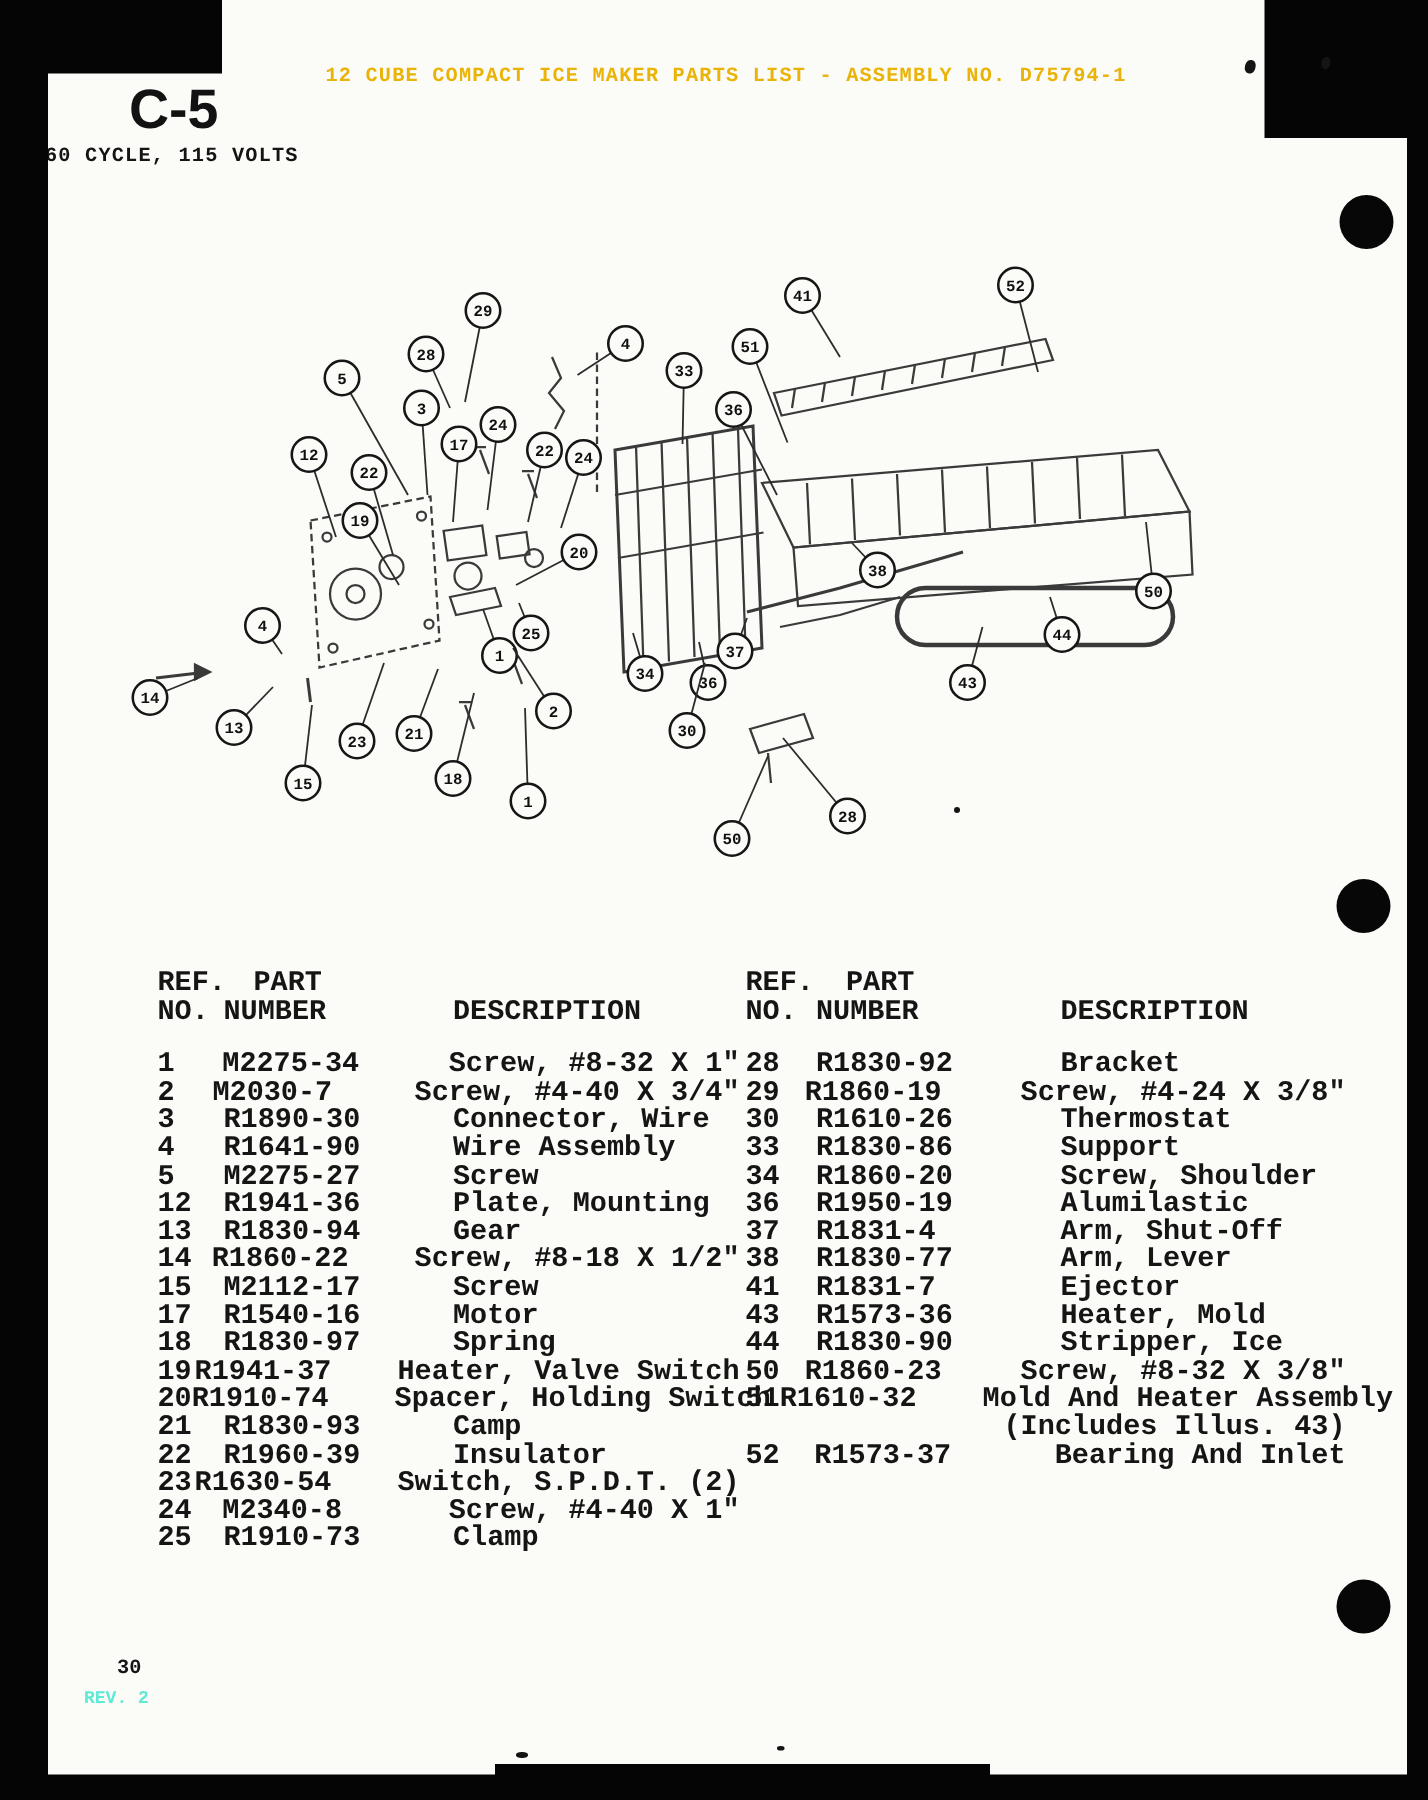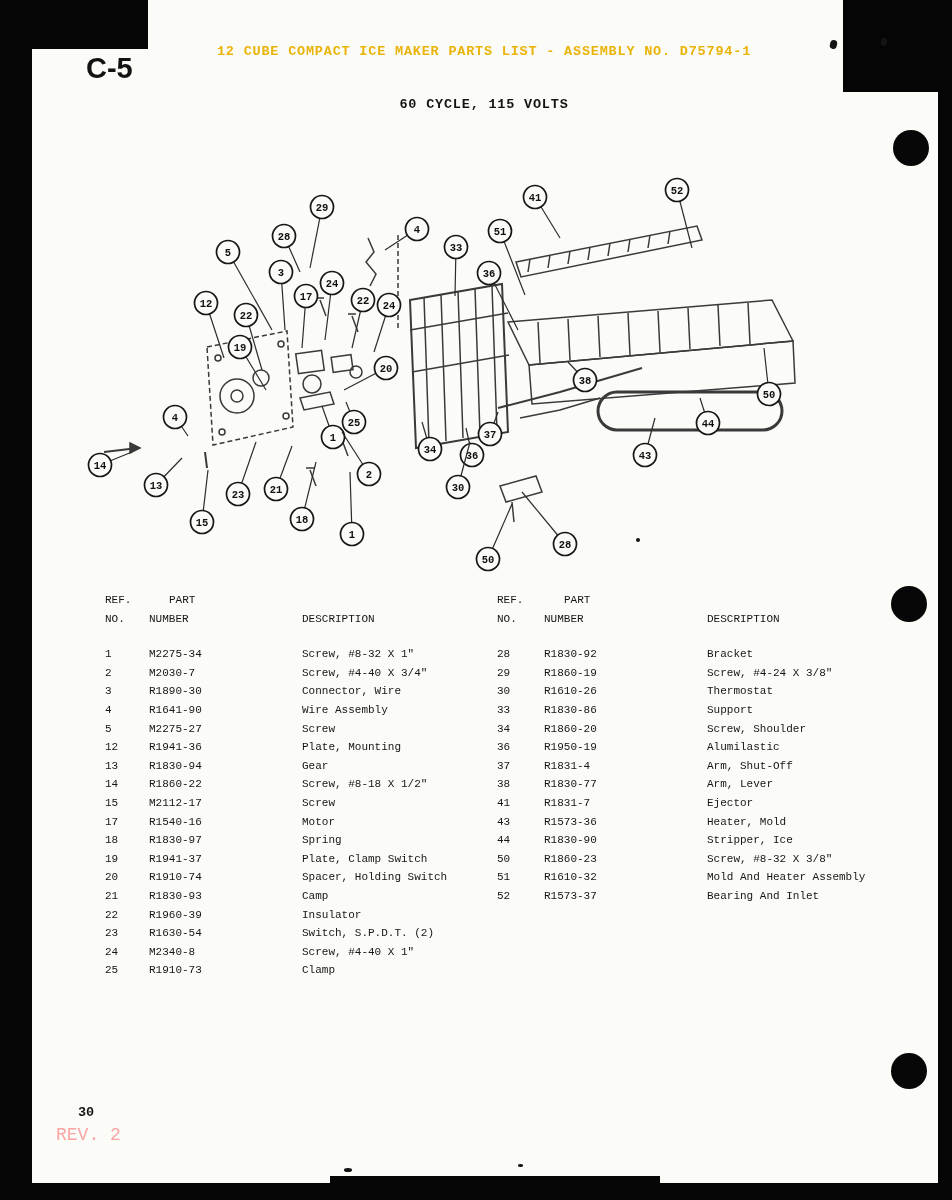--- a/index.html
+++ b/index.html
@@ -2,30 +2,30 @@
 <html><head>
 <meta charset="utf-8">
 <style>
   html,body{margin:0;padding:0;background:#000;}
   .scan{position:relative;width:952px;height:1200px;background:#000;overflow:hidden;
         font-family:"Liberation Mono",monospace;}
   .page{position:absolute;left:30px;top:0;width:910px;height:1184px;background:#fbfbf8;}
 
   
   .corner-label{position:absolute;left:86px;top:52px;
-    font-family:"Liberation Sans",sans-serif;font-weight:bold;font-size:29px;color:#121212;}
+    font-family:"Liberation Sans",sans-serif;font-weight:bold;font-size:37px;color:#121212;}
   .title{position:absolute;left:30px;right:14px;top:44px;text-align:center;
     font-weight:bold;font-size:13.5px;letter-spacing:0.8px;color:#eab308;}
-  .subtitle{position:absolute;left:30px;right:14px;top:97px;text-align:center;
+  .subtitle{position:absolute;left:30px;right:14px;top:97px;text-align:left;
     font-weight:bold;font-size:13.5px;letter-spacing:0.8px;color:#141414;}
   .footer-num{position:absolute;left:78px;top:1105px;font-weight:bold;font-size:13.5px;color:#141414;}
-  .footer-rev{position:absolute;left:56px;top:1125px;font-weight:normal;font-size:18px;color:#fca5a5;}
+  .footer-rev{position:absolute;left:56px;top:1125px;font-weight:bold;font-size:12px;color:#5eead4;}
 
   
-  .ptable{position:absolute;top:591px;color:#151515;font-weight:normal;font-size:11px;}
+  .ptable{position:absolute;top:646px;color:#151515;font-weight:bold;font-size:19px;}
   .ptable.left{left:105px;width:388px;}
   .ptable.right{left:497px;width:400px;}
   .phrow,.prow{display:flex;line-height:18.6px;white-space:pre;}
   .pcell{display:block;}
   .left .pcell.ref{width:44px;}
   .left .pcell.part{width:109px;}
   .right .pcell.ref{width:47px;}
   .right .pcell.part{width:119px;}
   .pcell.part.indent{box-sizing:border-box;padding-left:20px;}
   .pcell.desc{flex:1;margin-left:44px;}
@@ -329,21 +329,21 @@
         <div class="prow"><span class="pcell ref">2</span><span class="pcell part">M2030-7</span><span class="pcell desc">Screw, #4-40 X 3/4"</span></div>
         <div class="prow"><span class="pcell ref">3</span><span class="pcell part">R1890-30</span><span class="pcell desc">Connector, Wire</span></div>
         <div class="prow"><span class="pcell ref">4</span><span class="pcell part">R1641-90</span><span class="pcell desc">Wire Assembly</span></div>
         <div class="prow"><span class="pcell ref">5</span><span class="pcell part">M2275-27</span><span class="pcell desc">Screw</span></div>
         <div class="prow"><span class="pcell ref">12</span><span class="pcell part">R1941-36</span><span class="pcell desc">Plate, Mounting</span></div>
         <div class="prow"><span class="pcell ref">13</span><span class="pcell part">R1830-94</span><span class="pcell desc">Gear</span></div>
         <div class="prow"><span class="pcell ref">14</span><span class="pcell part">R1860-22</span><span class="pcell desc">Screw, #8-18 X 1/2"</span></div>
         <div class="prow"><span class="pcell ref">15</span><span class="pcell part">M2112-17</span><span class="pcell desc">Screw</span></div>
         <div class="prow"><span class="pcell ref">17</span><span class="pcell part">R1540-16</span><span class="pcell desc">Motor</span></div>
         <div class="prow"><span class="pcell ref">18</span><span class="pcell part">R1830-97</span><span class="pcell desc">Spring</span></div>
-        <div class="prow"><span class="pcell ref">19</span><span class="pcell part">R1941-37</span><span class="pcell desc">Plate, Clamp Switch</span></div>
+        <div class="prow"><span class="pcell ref">19</span><span class="pcell part">R1941-37</span><span class="pcell desc">Heater, Valve Switch</span></div>
         <div class="prow"><span class="pcell ref">20</span><span class="pcell part">R1910-74</span><span class="pcell desc">Spacer, Holding Switch</span></div>
         <div class="prow"><span class="pcell ref">21</span><span class="pcell part">R1830-93</span><span class="pcell desc">Camp</span></div>
         <div class="prow"><span class="pcell ref">22</span><span class="pcell part">R1960-39</span><span class="pcell desc">Insulator</span></div>
         <div class="prow"><span class="pcell ref">23</span><span class="pcell part">R1630-54</span><span class="pcell desc">Switch, S.P.D.T. (2)</span></div>
         <div class="prow"><span class="pcell ref">24</span><span class="pcell part">M2340-8</span><span class="pcell desc">Screw, #4-40 X 1"</span></div>
         <div class="prow"><span class="pcell ref">25</span><span class="pcell part">R1910-73</span><span class="pcell desc">Clamp</span></div>
       </div>
   </div>
 
   <div class="ptable right">
@@ -366,20 +366,21 @@
         <div class="prow"><span class="pcell ref">33</span><span class="pcell part">R1830-86</span><span class="pcell desc">Support</span></div>
         <div class="prow"><span class="pcell ref">34</span><span class="pcell part">R1860-20</span><span class="pcell desc">Screw, Shoulder</span></div>
         <div class="prow"><span class="pcell ref">36</span><span class="pcell part">R1950-19</span><span class="pcell desc">Alumilastic</span></div>
         <div class="prow"><span class="pcell ref">37</span><span class="pcell part">R1831-4</span><span class="pcell desc">Arm, Shut-Off</span></div>
         <div class="prow"><span class="pcell ref">38</span><span class="pcell part">R1830-77</span><span class="pcell desc">Arm, Lever</span></div>
         <div class="prow"><span class="pcell ref">41</span><span class="pcell part">R1831-7</span><span class="pcell desc">Ejector</span></div>
         <div class="prow"><span class="pcell ref">43</span><span class="pcell part">R1573-36</span><span class="pcell desc">Heater, Mold</span></div>
         <div class="prow"><span class="pcell ref">44</span><span class="pcell part">R1830-90</span><span class="pcell desc">Stripper, Ice</span></div>
         <div class="prow"><span class="pcell ref">50</span><span class="pcell part">R1860-23</span><span class="pcell desc">Screw, #8-32 X 3/8"</span></div>
         <div class="prow"><span class="pcell ref">51</span><span class="pcell part">R1610-32</span><span class="pcell desc">Mold And Heater Assembly</span></div>
+        <div class="prow"><span class="pcell ref"></span><span class="pcell part"></span><span class="pcell desc">(Includes Illus. 43)</span></div>
         <div class="prow"><span class="pcell ref">52</span><span class="pcell part">R1573-37</span><span class="pcell desc">Bearing And Inlet</span></div>
       </div>
   </div>
 
   <div class="footer-num">30</div>
   <div class="footer-rev">REV. 2</div>
 
   <div class="black-block bb-left"></div>
   <div class="black-block bb-right"></div>
   <div class="black-block bb-topleft"></div>

